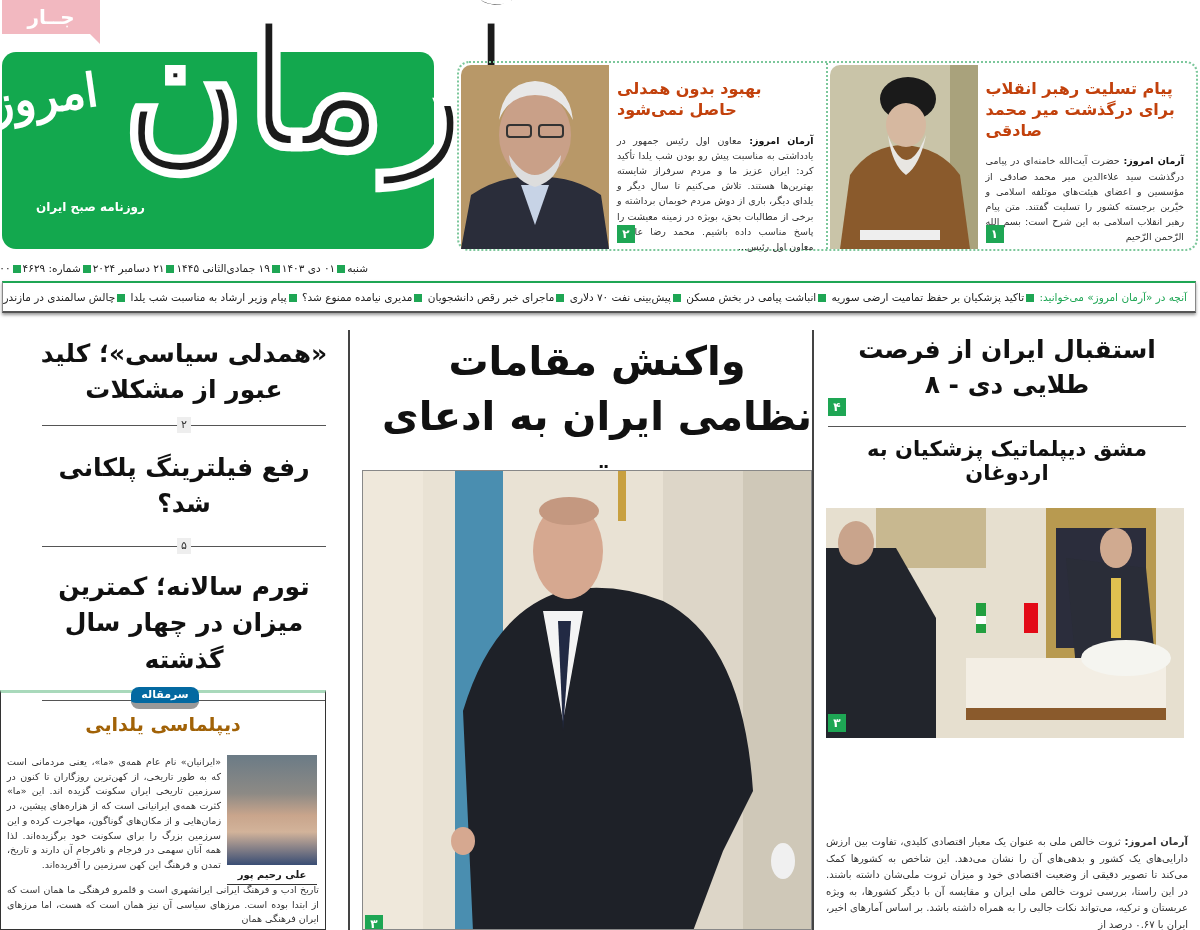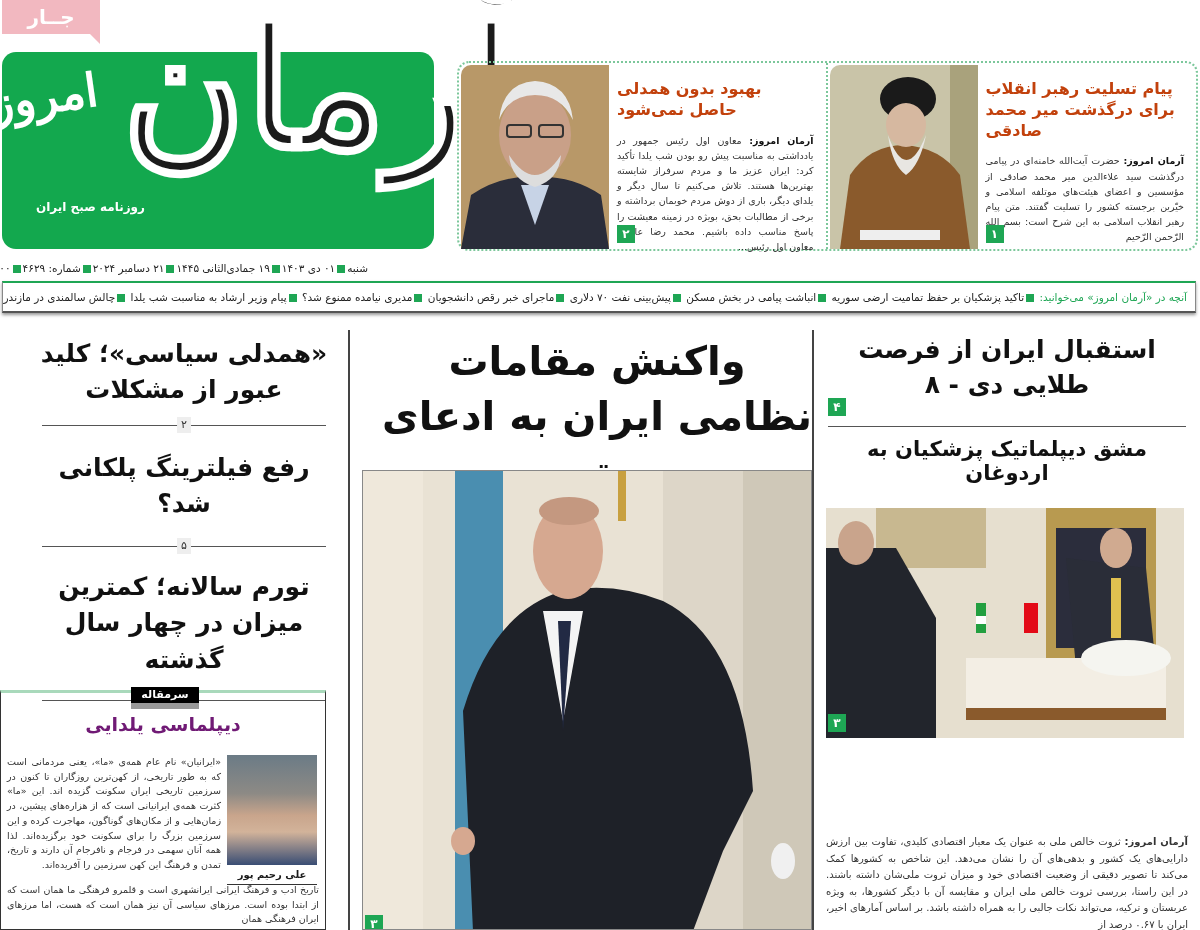--- a/index.html
+++ b/index.html
@@ -37,22 +37,22 @@
     
     .col-left { position: absolute; left: 0; top: 330px; width: 328px; height: 600px; direction: rtl; padding-left: 40px; }
     .col-center { position: absolute; left: 348px; top: 330px; width: 466px; height: 600px; border-left: 2px solid #444; border-right: 2px solid #444; padding-left: 32px; }
     .col-right { position: absolute; left: 826px; top: 330px; width: 362px; height: 600px; direction: rtl; }
 
     .lhead { font-size: 25px; font-weight: bold; text-align: center; line-height: 1.45; color: #111; }
     .divider { position: relative; height: 1px; background: #555; margin: 0 2px; }
     .divider span { position: absolute; left: 50%; top: -8px; transform: translateX(-50%); background: #eee; font-size: 11px; padding: 0 4px; color: #333; line-height: 16px; }
 
     .editorial { position: absolute; left: 0; top: 360px; width: 326px; height: 240px; border: 1px solid #333; border-top: 3px solid #a9d9bb; }
-    .ed-badge { position: absolute; left: 130px; top: -6px; width: 68px; height: 22px; background: #000000; color: #fff; font-size: 11px; font-weight: bold; text-align: center; line-height: 16px; border-bottom: 6px solid #999; }
-    .ed-title { margin-top: 20px; font-size: 19px; font-weight: bold; text-align: center; color: #701a75; }
+    .ed-badge { position: absolute; left: 130px; top: -6px; width: 68px; height: 22px; background: #0369a1; color: #fff; font-size: 11px; font-weight: bold; text-align: center; line-height: 16px; border-bottom: 6px solid #999; border-radius: 8px; }
+    .ed-title { margin-top: 20px; font-size: 19px; font-weight: bold; text-align: center; color: #a16207; }
     .ed-photo { position: absolute; left: 226px; top: 62px; width: 90px; height: 110px; background: linear-gradient(180deg,#6b7b86 0%,#8d8a85 35%,#c9a58c 55%,#d2b39a 70%,#394d74 100%); }
     .ed-author { position: absolute; left: 226px; top: 176px; width: 90px; text-align: center; font-size: 10px; font-weight: bold; border-bottom: 1px solid #333; padding-bottom: 4px; }
     .ed-body { position: absolute; right: 104px; left: 6px; top: 62px; font-size: 9.5px; line-height: 1.55; color: #333; text-align: justify; direction: rtl; }
     .ed-body2 { position: absolute; right: 6px; left: 6px; top: 190px; font-size: 9.5px; line-height: 1.55; color: #333; text-align: justify; direction: rtl; }
 
     .main-head { font-size: 40px; font-weight: 900; text-align: center; line-height: 1.38; color: #111; direction: rtl; padding-top: 4px; letter-spacing: -1px; }
     .main-photo { position: absolute; left: 12px; top: 140px; width: 450px; height: 460px; border: 1px solid #888; overflow: hidden; background: #e7dfd1; }
 
     .rhead { font-size: 25px; font-weight: bold; text-align: center; line-height: 1.4; color: #111; }
     .rsub { font-size: 21px; font-weight: bold; text-align: center; color: #111; margin-top: 10px; }

